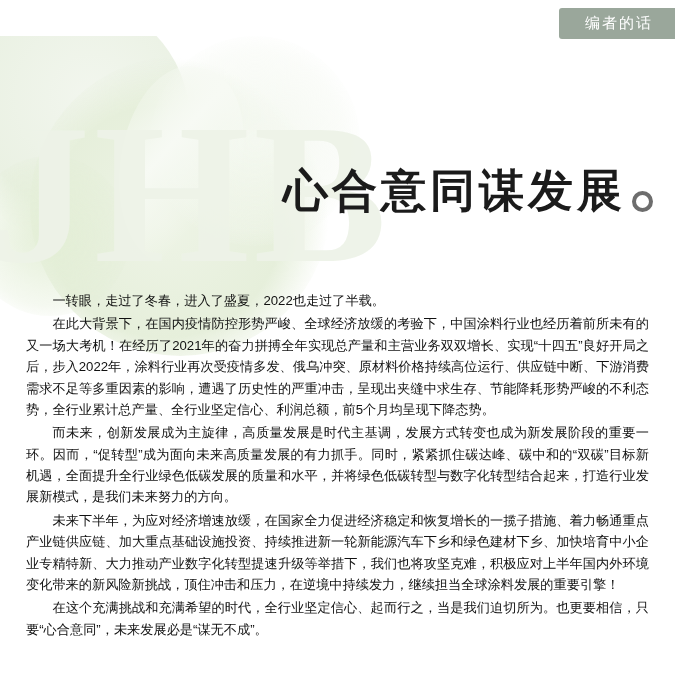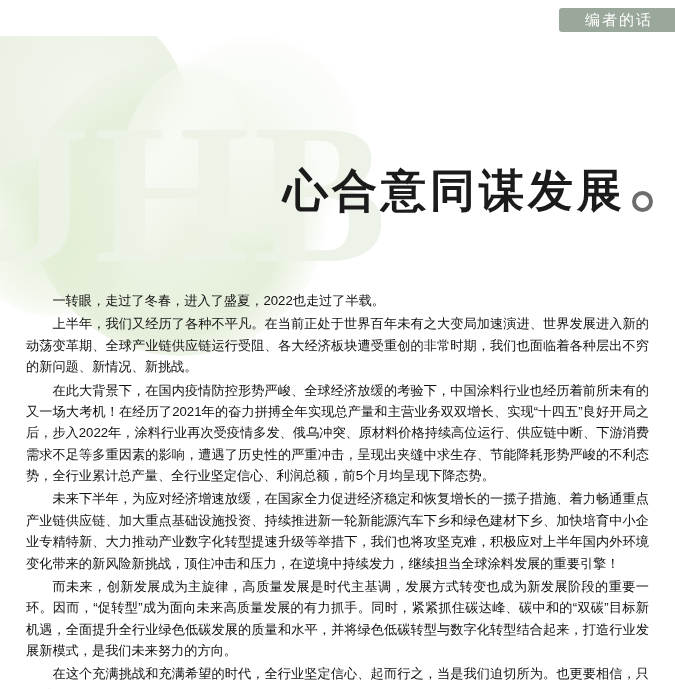--- a/index.html
+++ b/index.html
@@ -71,21 +71,21 @@
     background: linear-gradient(120deg, rgba(255,255,255,0) 0%, #f7faf4 40%, rgba(255,255,255,0) 75%);
     transform: rotate(12deg);
     border-radius: 50% 50% 40% 60%;
   }
 
   
   .header-tab {
     position: absolute;
     right: 0;
     top: 8px;
-    height: 24px;
+    height: 31px;
     padding: 0 22px 0 26px;
     background: #9aa79b;
     color: #ffffff;
     font-size: 15px;
     letter-spacing: 2px;
     display: flex;
     align-items: center;
     justify-content: center;
     border-radius: 3px 0 0 3px;
   }
@@ -151,18 +151,17 @@
   <span>编者的话</span>
 </div>
 
 <div class="title-wrap">
   <span class="main-title">心合意同谋发展</span>
   <span class="title-dot"></span>
 </div>
 
 <div class="article">
   <p>一转眼，走过了冬春，进入了盛夏，2022也走过了半载。</p>
-  <p>上半年，我们又经历了各种不平凡。在当前正处于世界百年未有之大变局加速演进、世界发展进入新的动荡变革期、全球产业链供应链运行受阻、各大经济板块遭受重创的非常时期，我们也面临着各种层出不穷的新问题、新情况、新挑战。</p>
   <p>在此大背景下，在国内疫情防控形势严峻、全球经济放缓的考验下，中国涂料行业也经历着前所未有的又一场大考机！在经历了2021年的奋力拼搏全年实现总产量和主营业务双双增长、实现“十四五”良好开局之后，步入2022年，涂料行业再次受疫情多发、俄乌冲突、原材料价格持续高位运行、供应链中断、下游消费需求不足等多重因素的影响，遭遇了历史性的严重冲击，呈现出夹缝中求生存、节能降耗形势严峻的不利态势，全行业累计总产量、全行业坚定信心、利润总额，前5个月均呈现下降态势。</p>
+  <p>而未来，创新发展成为主旋律，高质量发展是时代主基调，发展方式转变也成为新发展阶段的重要一环。因而，“促转型”成为面向未来高质量发展的有力抓手。同时，紧紧抓住碳达峰、碳中和的“双碳”目标新机遇，全面提升全行业绿色低碳发展的质量和水平，并将绿色低碳转型与数字化转型结合起来，打造行业发展新模式，是我们未来努力的方向。</p>
   <p>未来下半年，为应对经济增速放缓，在国家全力促进经济稳定和恢复增长的一揽子措施、着力畅通重点产业链供应链、加大重点基础设施投资、持续推进新一轮新能源汽车下乡和绿色建材下乡、加快培育中小企业专精特新、大力推动产业数字化转型提速升级等举措下，我们也将攻坚克难，积极应对上半年国内外环境变化带来的新风险新挑战，顶住冲击和压力，在逆境中持续发力，继续担当全球涂料发展的重要引擎！</p>
-  <p>而未来，创新发展成为主旋律，高质量发展是时代主基调，发展方式转变也成为新发展阶段的重要一环。因而，“促转型”成为面向未来高质量发展的有力抓手。同时，紧紧抓住碳达峰、碳中和的“双碳”目标新机遇，全面提升全行业绿色低碳发展的质量和水平，并将绿色低碳转型与数字化转型结合起来，打造行业发展新模式，是我们未来努力的方向。</p>
   <p>在这个充满挑战和充满希望的时代，全行业坚定信心、起而行之，当是我们迫切所为。也更要相信，只要“心合意同”，未来发展必是“谋无不成”。</p>
 </div>
 
 </body></html>

